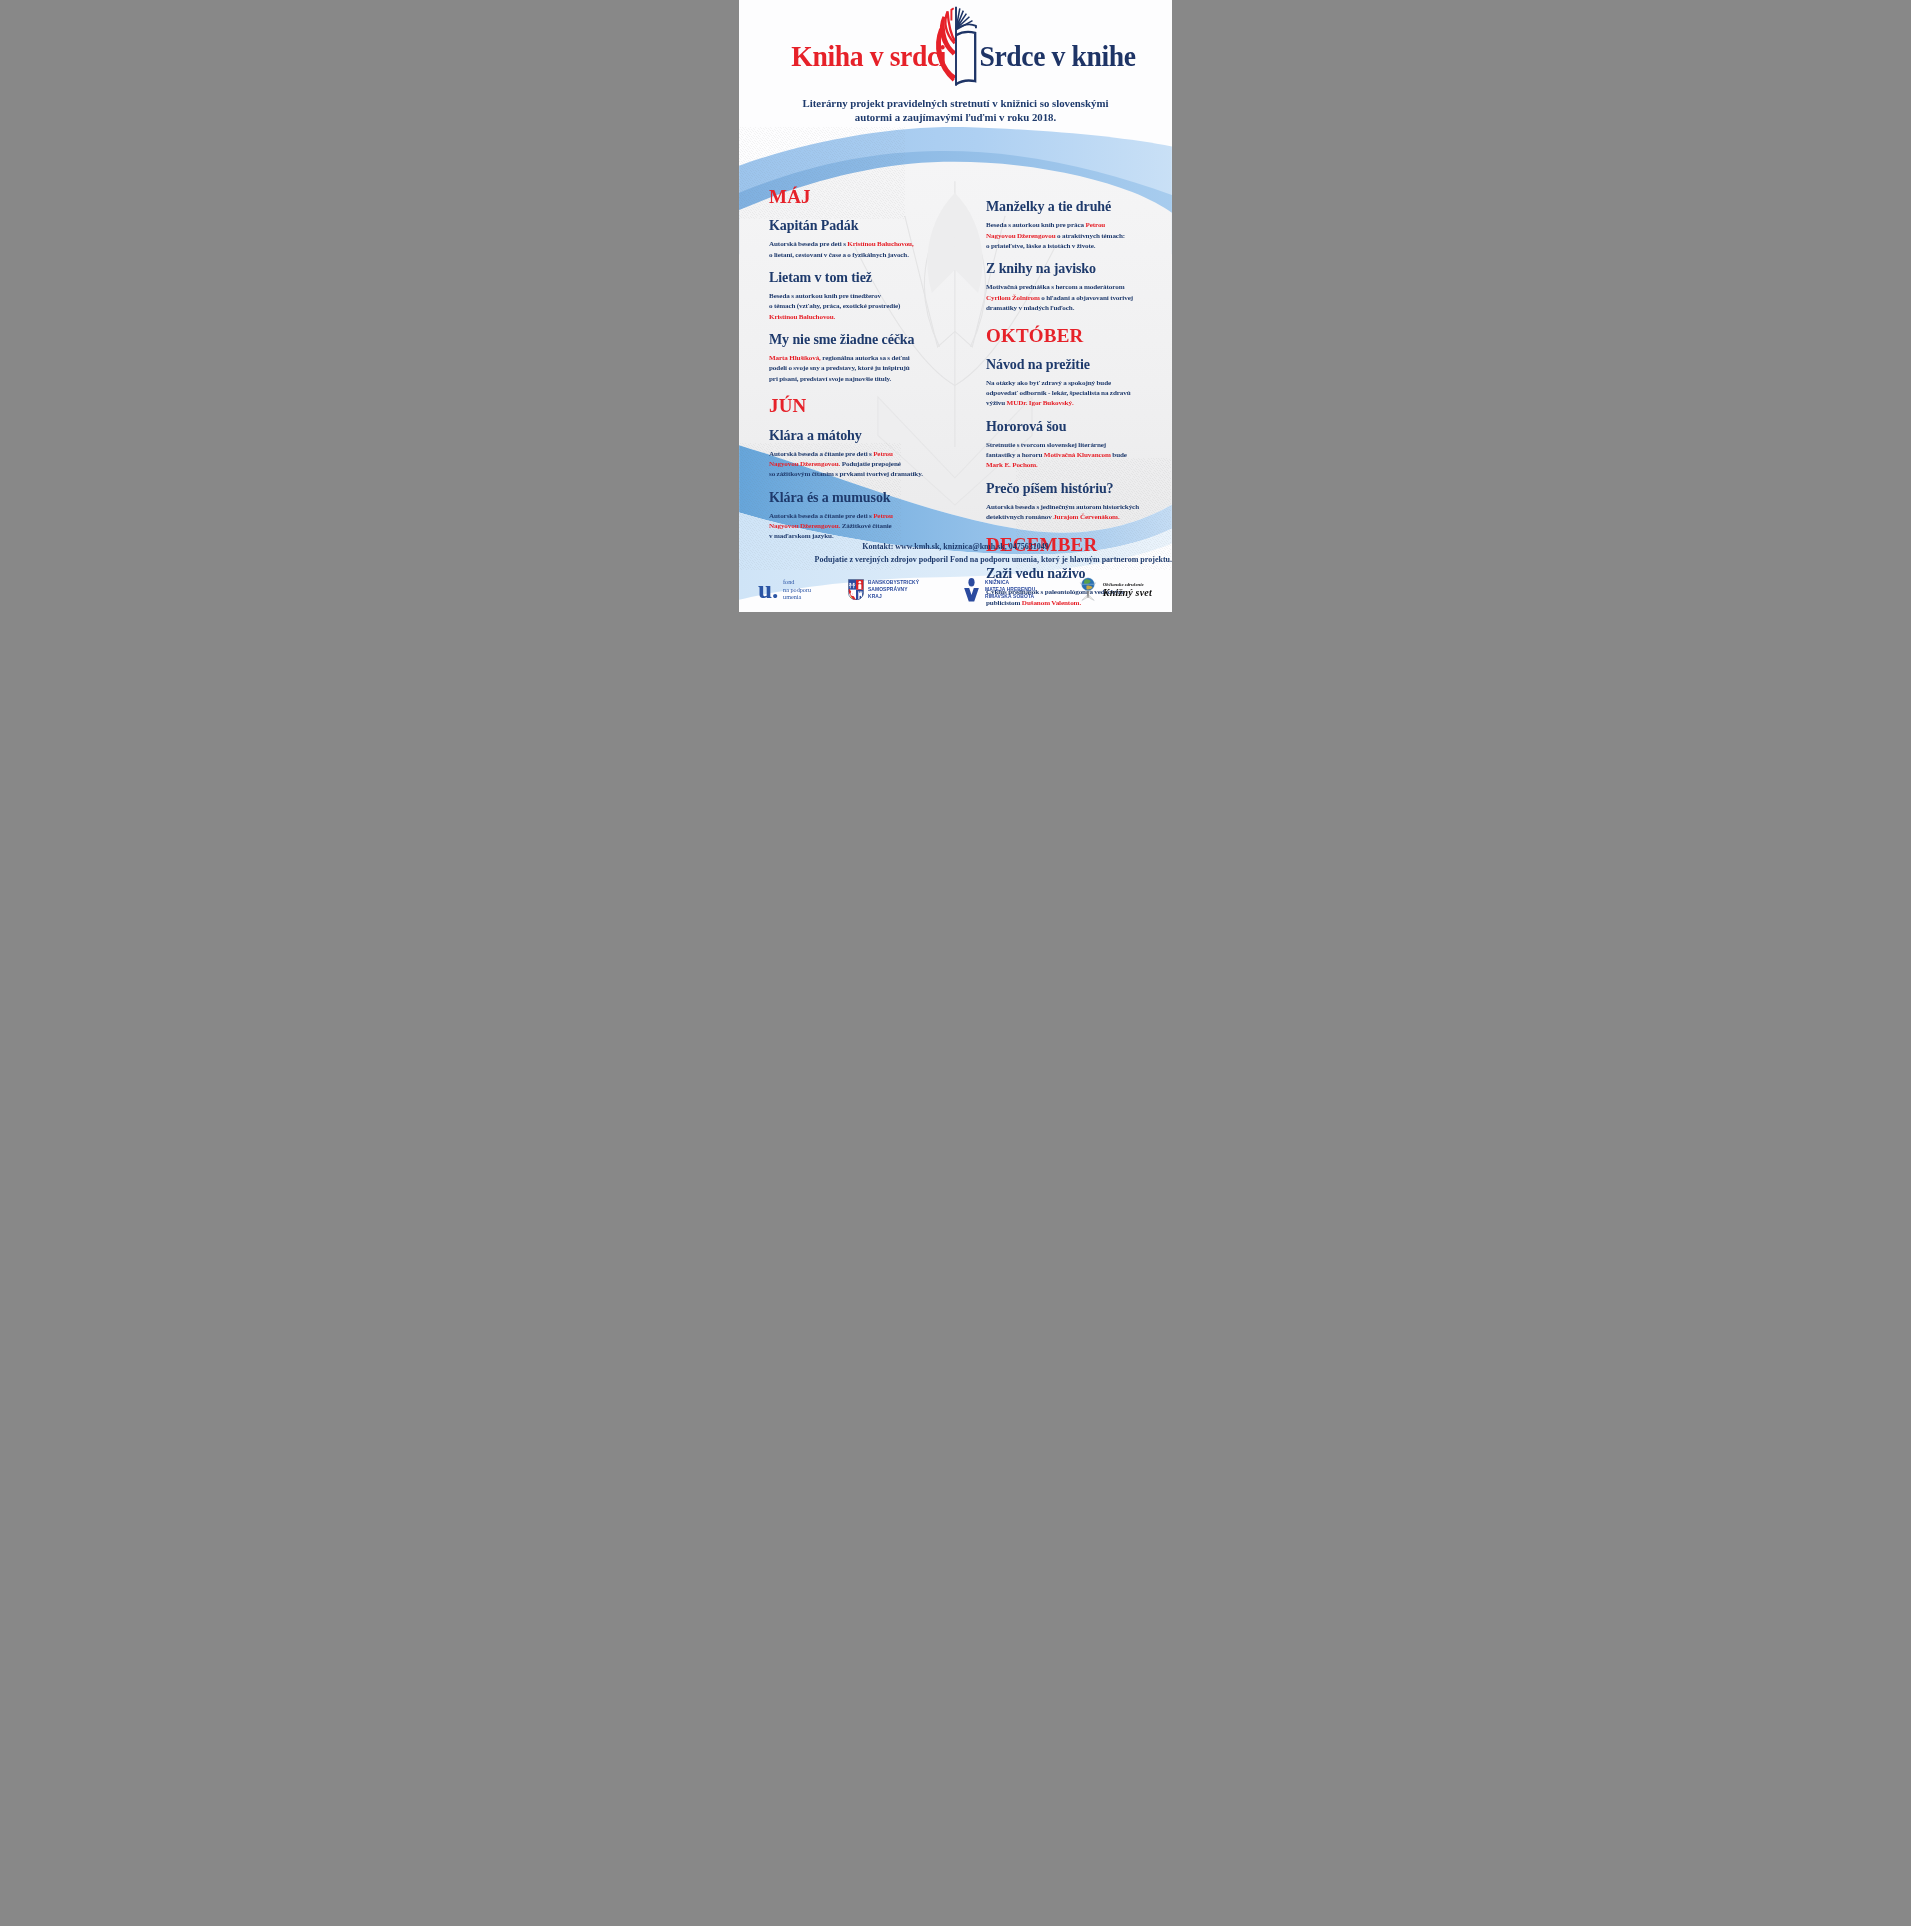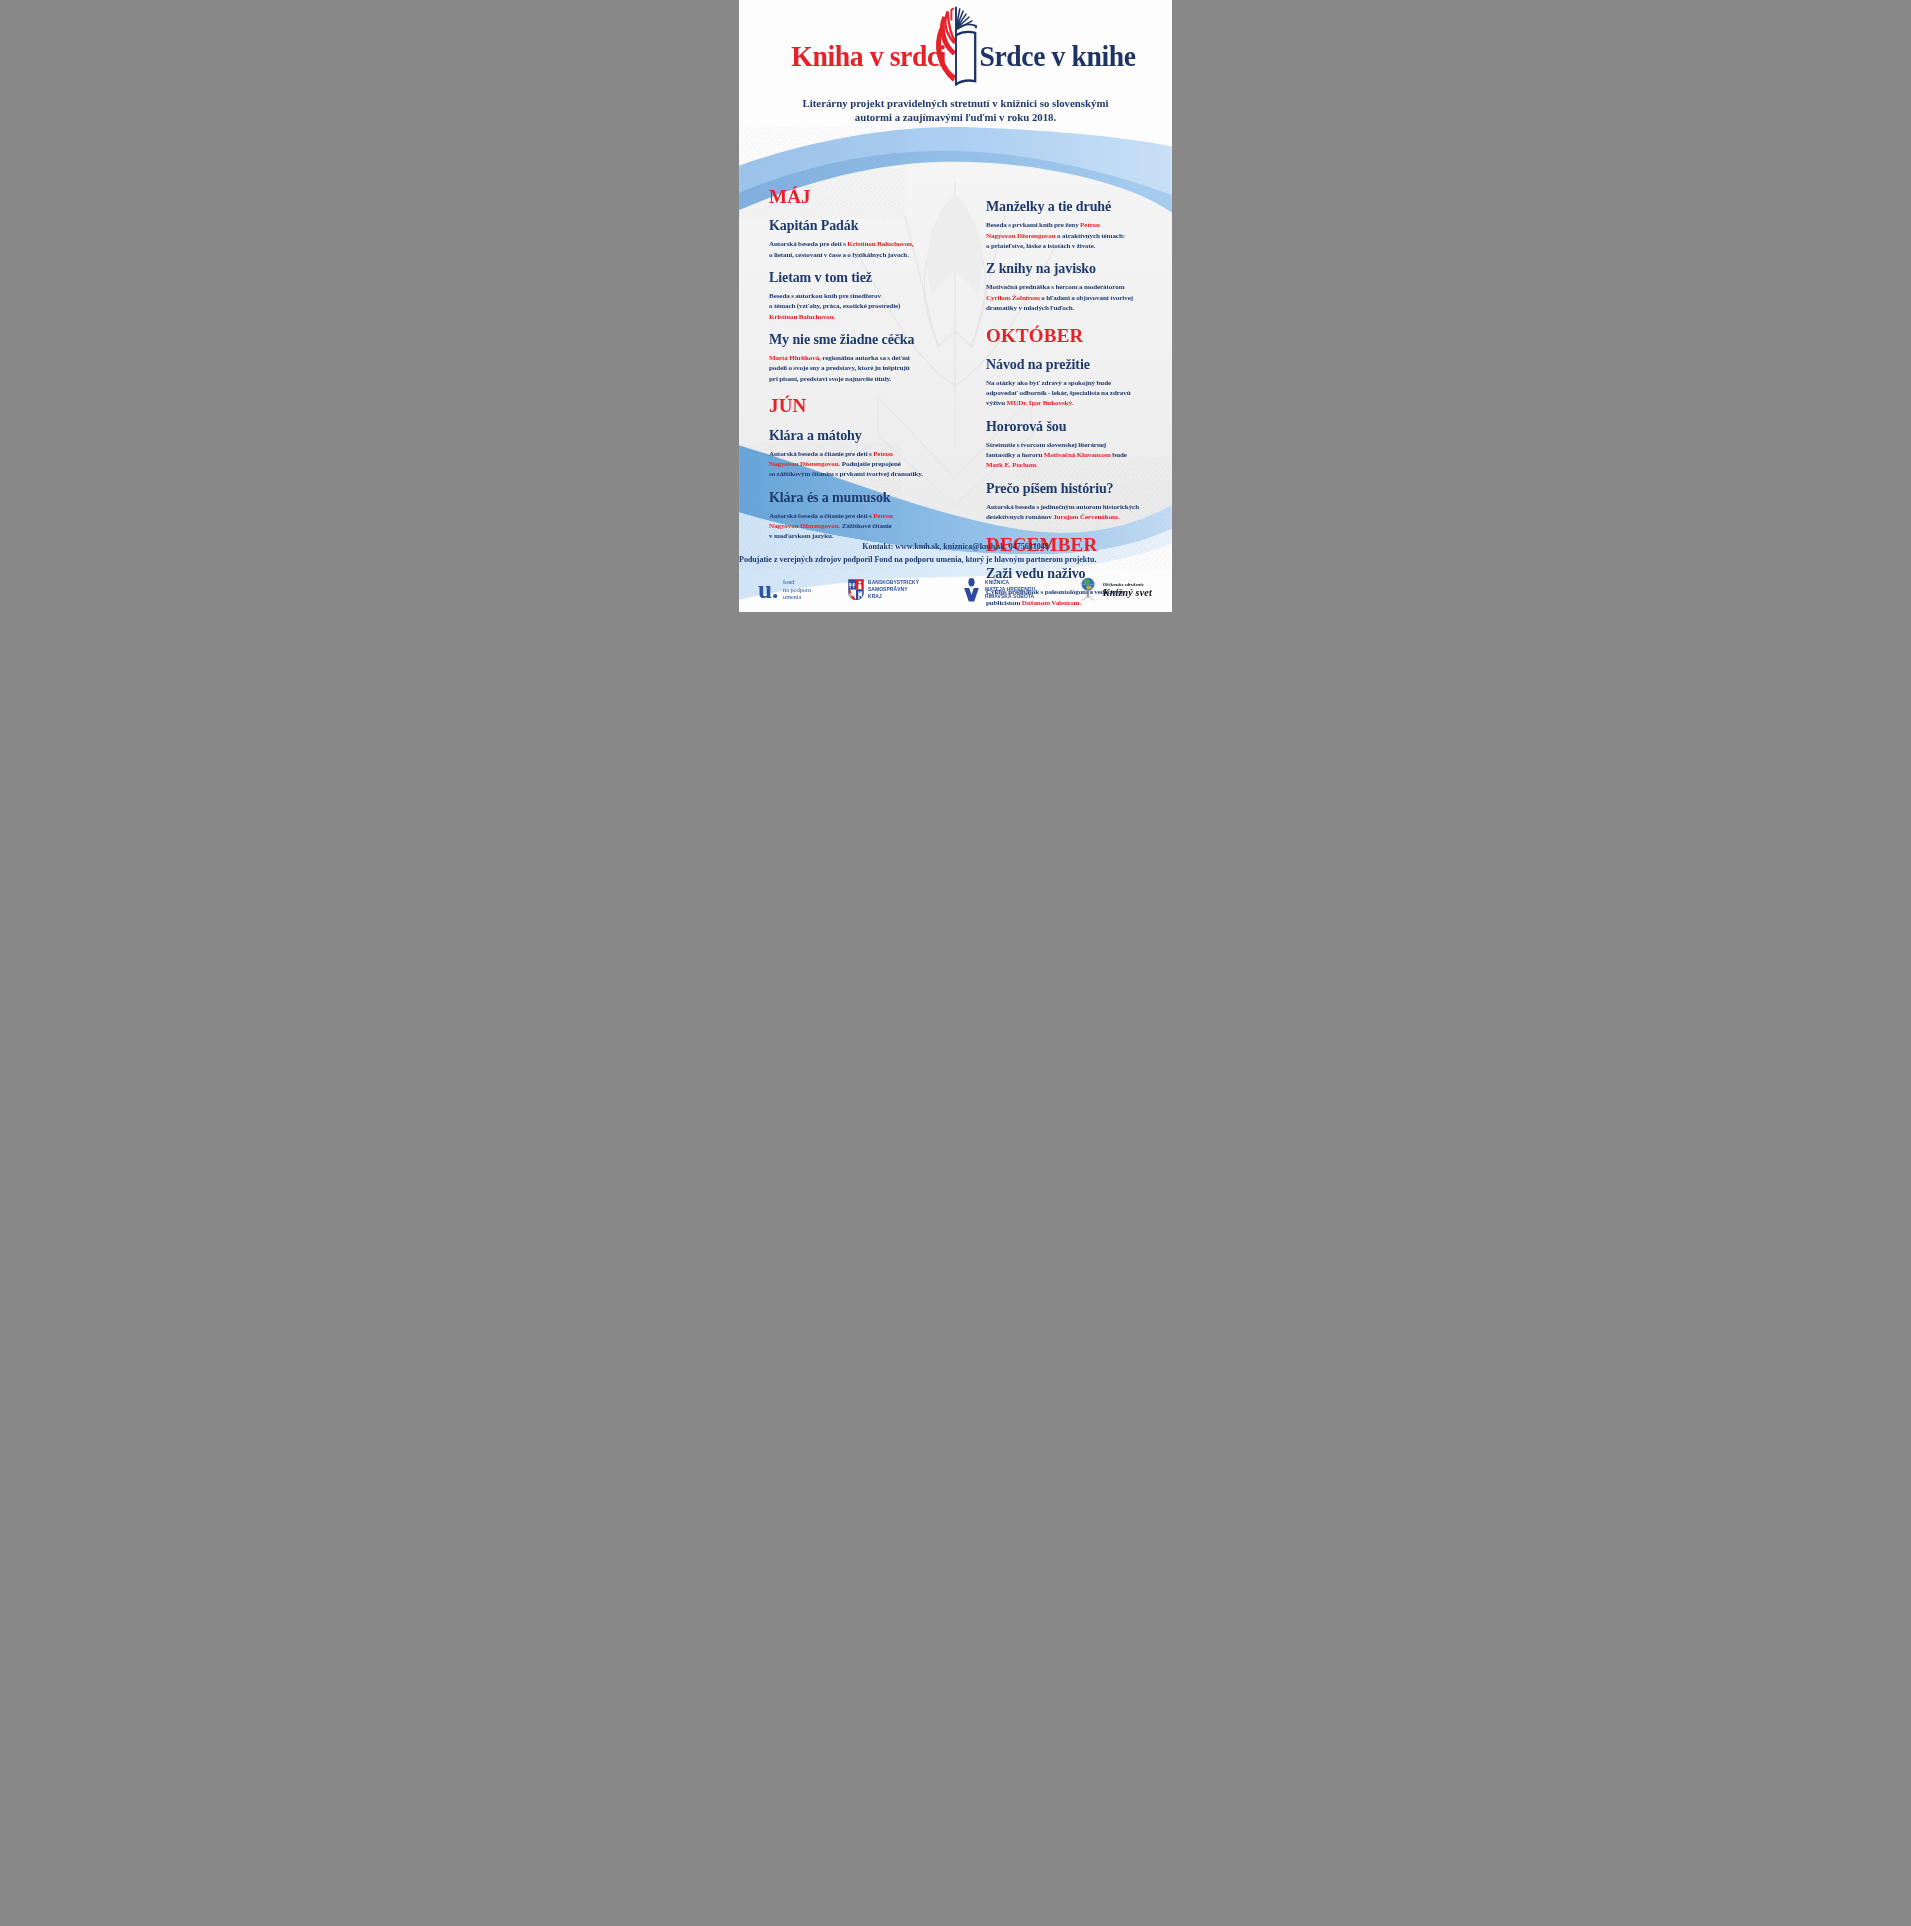--- a/index.html
+++ b/index.html
@@ -34,21 +34,21 @@
   h2.month{font-size:19px;color:#e62129;font-weight:bold;margin:11.6px 0 9.2px 0;letter-spacing:0.2px;}
   .col h2.month:first-child{margin-top:0;}
   h3.evt{font-size:14px;color:#1e3a6c;font-weight:bold;margin:10.4px 0 5px 0;letter-spacing:-0.1px;}
   .col p{font-size:7.1px;font-weight:bold;line-height:1.44;margin:0 0 2.3px 0;
     white-space:pre-wrap;letter-spacing:-0.1px;word-spacing:-0.2px;}
   .col p .red, .red{color:#e62129;}
 
   footer{position:absolute;left:0;top:0;width:100%;height:100%;z-index:3;pointer-events:none;}
   .contact{position:absolute;top:542px;width:100%;text-align:center;
     color:#1e3a6c;font-weight:bold;font-size:8px;}
-  .support{position:absolute;top:555px;width:100%;text-align:left;
+  .support{position:absolute;top:555px;width:100%;text-align:right;
     color:#1e3a6c;font-weight:bold;font-size:8px;}
   .logos{position:absolute;top:572px;left:19px;width:394px;height:35px;
     display:flex;justify-content:space-between;align-items:center;}
   .logo{display:flex;align-items:center;gap:4.6px;}
   .fpu-glyph{font-size:25.4px;font-weight:bold;color:#2b55a5;line-height:.8;
     font-family:"Liberation Serif",serif;}
   .fpu-text{font-size:6.2px;color:#2b55a5;line-height:1.22;font-family:"Liberation Serif",serif;}
   .sans-lines{font-family:"Liberation Sans","DejaVu Sans",sans-serif;font-weight:bold;
     color:#2b4a9e;font-size:5.6px;line-height:1.3;transform:scaleX(.88);transform-origin:left center;
     letter-spacing:0.1px;}
@@ -159,21 +159,21 @@
       <p><span>Autorská beseda a čítanie pre deti s </span><span class="red">Petrou
 Nagyovou Džerengovou.</span><span> Podujatie prepojené
 so zážitkovým čítaním s prvkami tvorivej dramatiky.</span></p>
       <h3 class="evt">Klára és a mumusok</h3>
       <p><span>Autorská beseda a čítanie pre deti s </span><span class="red">Petrou
 Nagyovou Džerengovou.</span><span> Zážitkové čítanie
 v maďarskom jazyku.</span></p>
     </div>
   <div class="col right" id="col-right">
       <h3 class="evt">Manželky a tie druhé</h3>
-      <p><span>Beseda s prvkami kníh pre ženy </span><span class="red">Petrou
+      <p><span>Beseda s autorkou kníh pre práca </span><span class="red">Petrou
 Nagyovou Džerengovou</span><span> o atraktívnych témach:
 o priateľstve, láske a istotách v živote.</span></p>
       <h3 class="evt">Z knihy na javisko</h3>
       <p><span>Motivačná prednáška s hercom a moderátorom
 </span><span class="red">Cyrilom Žolnírom</span><span> o hľadaní a objavovaní tvorivej
 dramatiky v mladých ľuďoch.</span></p>
       <h2 class="month">OKTÓBER</h2>
       <h3 class="evt">Návod na prežitie</h3>
       <p><span>Na otázky ako byť zdravý a spokojný bude
 odpovedať odborník - lekár, špecialista na zdravú

